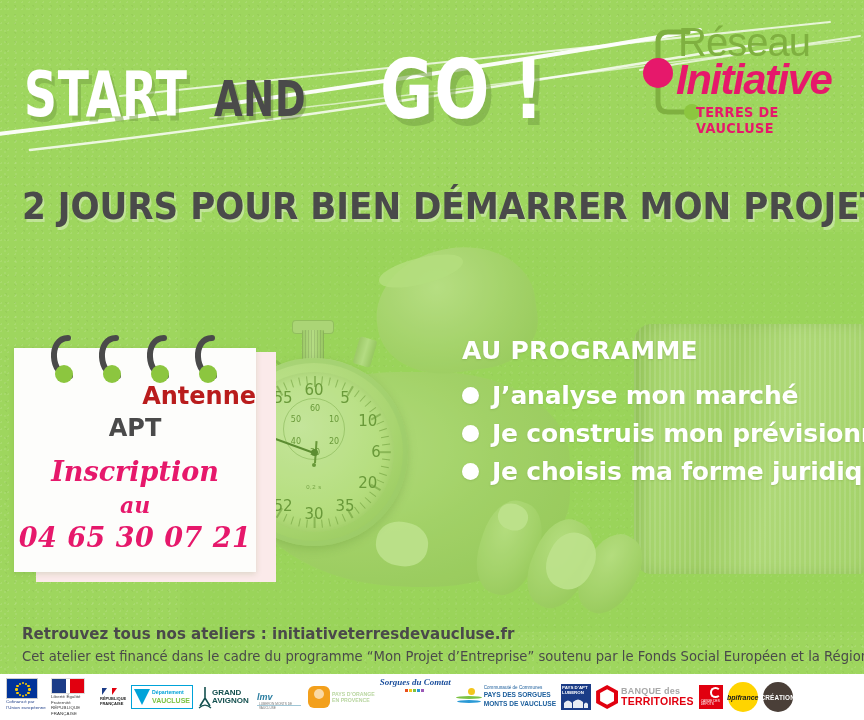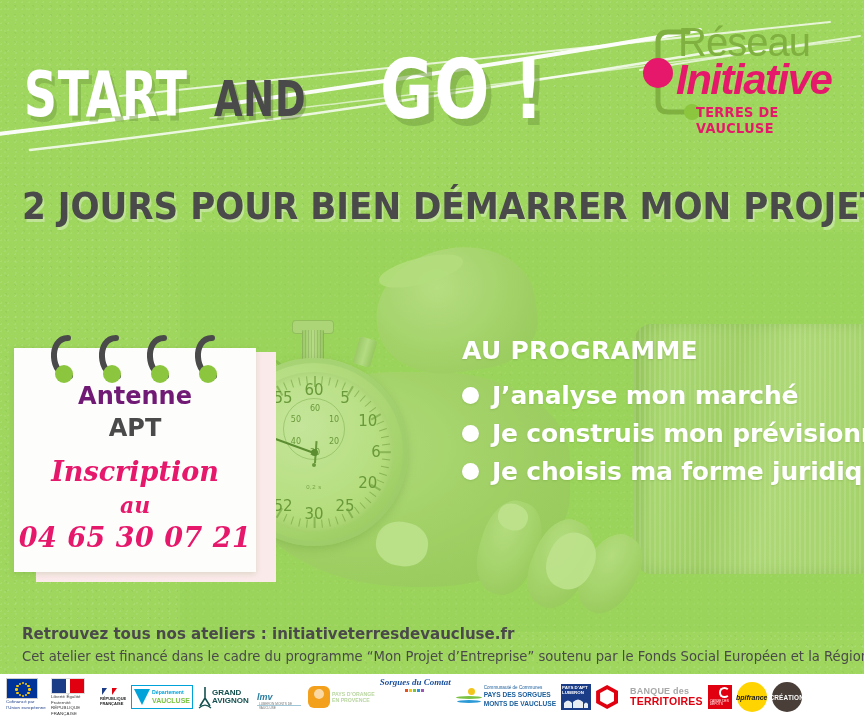--- a/index.html
+++ b/index.html
@@ -287,23 +287,23 @@
     background:#fbeaea;
   }
   #note-paper {
     position:absolute; left:0; top:18px; width:242px; height:224px;
     background:#fdfdfb;
     box-shadow:0 2px 6px rgba(90,120,50,.18);
   }
   #note-rings { position:absolute; left:0; top:0; width:242px; height:60px; }
   #note-antenne {
     position:absolute; left:0; top:52px; width:242px;
-    text-align:center;
-    font-family:"DejaVu Sans", sans-serif;
-    font-weight:bold; font-size:24px; color:#701a75;
+    text-align:right;
+    font-family:"DejaVu Sans", sans-serif;
+    font-weight:bold; font-size:24px; color:#b91c1c;
   }
   #note-apt {
     position:absolute; left:0; top:84px; width:242px;
     text-align:center;
     font-family:"DejaVu Sans", sans-serif;
     font-weight:bold; font-size:24px; color:#4a4a4a;
   }
   #note-insc {
     position:absolute; left:0; top:126px; width:242px;
     text-align:center;
@@ -564,21 +564,21 @@
               <div class="w-tick" style="transform: rotate(336deg);"></div>
               <div class="w-tick" style="transform: rotate(342deg);"></div>
               <div class="w-tick" style="transform: rotate(348deg);"></div>
               <div class="w-tick" style="transform: rotate(354deg);"></div>
             </div>
           <div id="watch-nums">
               <div class="w-num" style="left: 111px; top: 26.3064px;">5</div>
               <div class="w-num" style="left: 133.694px; top: 49px;">10</div>
               <div class="w-num" style="left: 142px; top: 80px;">6</div>
               <div class="w-num" style="left: 133.694px; top: 111px;">20</div>
-              <div class="w-num" style="left: 111px; top: 133.694px;">25</div>
+              <div class="w-num" style="left: 111px; top: 133.694px;">35</div>
               <div class="w-num" style="left: 80px; top: 142px;">30</div>
               <div class="w-num" style="left: 49px; top: 133.694px;">52</div>
               <div class="w-num" style="left: 26.3064px; top: 111px;">40</div>
               <div class="w-num" style="left: 18px; top: 80px;">45</div>
               <div class="w-num" style="left: 26.3064px; top: 49px;">50</div>
               <div class="w-num" style="left: 49px; top: 26.3064px;">55</div>
               <div class="w-num" style="left: 80px; top: 18px;">60</div>
             </div>
           <div class="w-sub">
             <div id="watch-subnums">
@@ -775,21 +775,21 @@
         <span>PAYS D’APT</span><br>
         <span>LUBERON</span>
       </div>
       <svg class="apt-arch" viewBox="0 0 24 10">
         <path d="M0 10 L0 5 Q4 0 8 5 L8 10 Z M9 10 L9 4 Q14 -1 19 4 L19 10 Z M20 10 L20 6 Q22 3 24 6 L24 10 Z" fill="#ffffff" opacity=".9"></path>
       </svg>
     </div>
 
     <div class="plogo">
       <div class="bt-hex"></div>
-      <div style="margin-left:12px;">
+      <div style="margin-left:3px;">
         <div class="bt-t1">BANQUE des</div>
         <div class="bt-t2">TERRITOIRES</div>
       </div>
     </div>
 
     <div class="plogo cdc-box">
       <div class="cdc-c"></div>
       <div class="cdc-t">CAISSE DES DÉPÔTS</div>
     </div>
 

